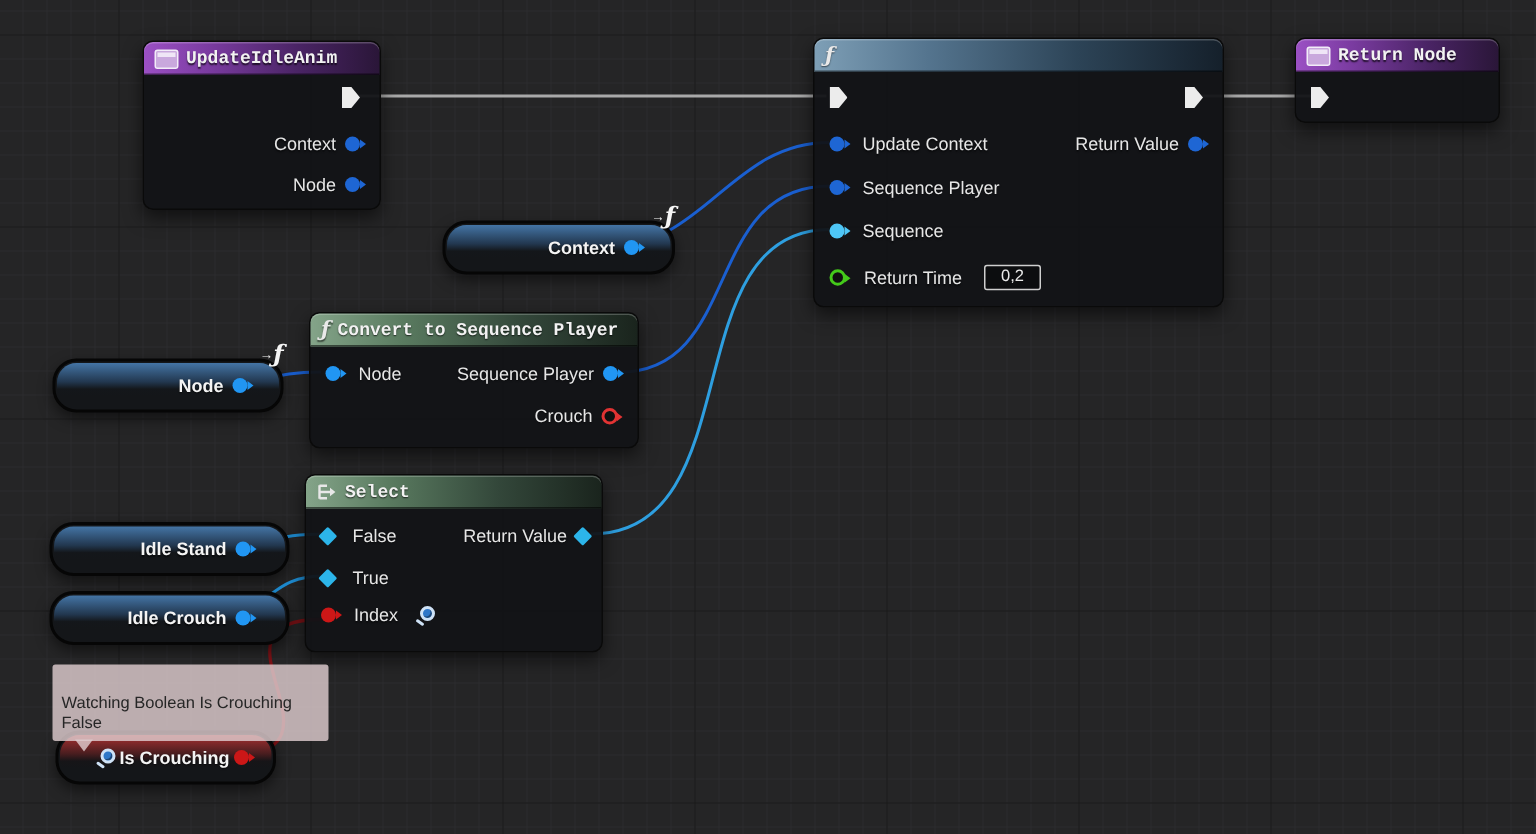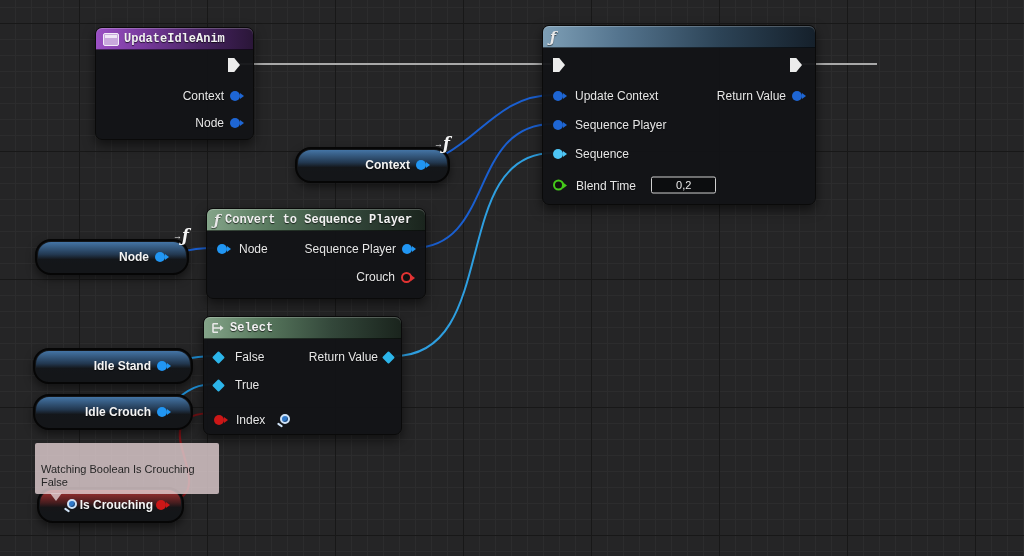--- a/index.html
+++ b/index.html
@@ -82,21 +82,21 @@
     border-left:4px solid currentColor;
   }
   .pin.diamond{width:9px;height:9px;border-radius:1px;transform:rotate(45deg);background:currentColor;}
   .c-blue{color:#1e66d4;}  .c-azure{color:#2196f3;}  .c-cyan{color:#4ec6f6;}
   .c-green{color:#44ca1a;} .c-red{color:#cc1717;}    .c-wild{color:#2cb5ea;}
   .c-redring{color:#e23333;}
 
   .valuebox{
     margin-left:3px;border:1px solid #cfcfcf;border-radius:2px;
     background:rgba(0,0,0,0.35);color:#eaeaea;font-size:11px;
-    padding:1px 24px;line-height:13px;
+    padding:1px 10px;line-height:13px;
   }
 
   
   .capsule{
     position:absolute;height:32px;border:2px solid #060606;border-radius:16px;
     background:#141619;display:flex;align-items:center;justify-content:flex-end;
     gap:6px;box-shadow:0 4px 9px rgba(0,0,0,0.5);
   }
   .capsule::before{
     content:"";position:absolute;inset:1px;border-radius:13px;pointer-events:none;
@@ -196,25 +196,34 @@
     <div class="row in" style="top:99px;">
       <span class="pin filled c-blue"></span>
       <span class="plabel">Sequence Player</span>
     </div>
     <div class="row in" style="top:128px;">
       <span class="pin filled c-cyan"></span>
       <span class="plabel">Sequence</span>
     </div>
     <div class="row in" style="top:159px;">
       <span class="pin hollow c-green"></span>
-      <span class="plabel">Blend Time</span>
+      <span class="plabel">Return Time</span>
       <span class="valuebox">0,2</span>
     </div>
   </div>
 
+  <div class="node" style="left:863px;top:25px;width:135px;height:55px;">
+    <div class="hdr purple">
+      <span class="win-icon"></span>
+      <span class="title">Return Node</span>
+    </div>
+    <div class="row in" style="top:39px;">
+      <span class="exec"></span>
+    </div>
+  </div>
 
   <div class="capsule" style="left:295px;top:147px;width:129px;padding-right:22px;">
     <span class="pure-f">
         <i class="pf-arrow">→</i>
         <i class="pf-f">ƒ</i>
       </span>
     <span class="cap-label">Context</span>
     <span class="pin filled c-azure"></span>
   </div>
 
@@ -264,21 +273,21 @@
       <span class="plabel">False</span>
     </div>
     <div class="row out" style="top:40px;padding-right:8px;">
       <span class="plabel">Return Value</span>
       <span class="pin diamond c-wild"></span>
     </div>
     <div class="row in" style="top:68px;">
       <span class="pin diamond c-wild"></span>
       <span class="plabel">True</span>
     </div>
-    <div class="row in" style="top:103px;">
+    <div class="row in" style="top:93px;">
       <span class="pin filled c-red"></span>
       <span class="plabel">Index</span>
       <span class="watch"></span>
     </div>
   </div>
 
   <div class="capsule" style="left:33px;top:348px;width:132px;padding-right:24px;">
     <span class="cap-label">Idle Stand</span>
     <span class="pin filled c-azure"></span>
   </div>

